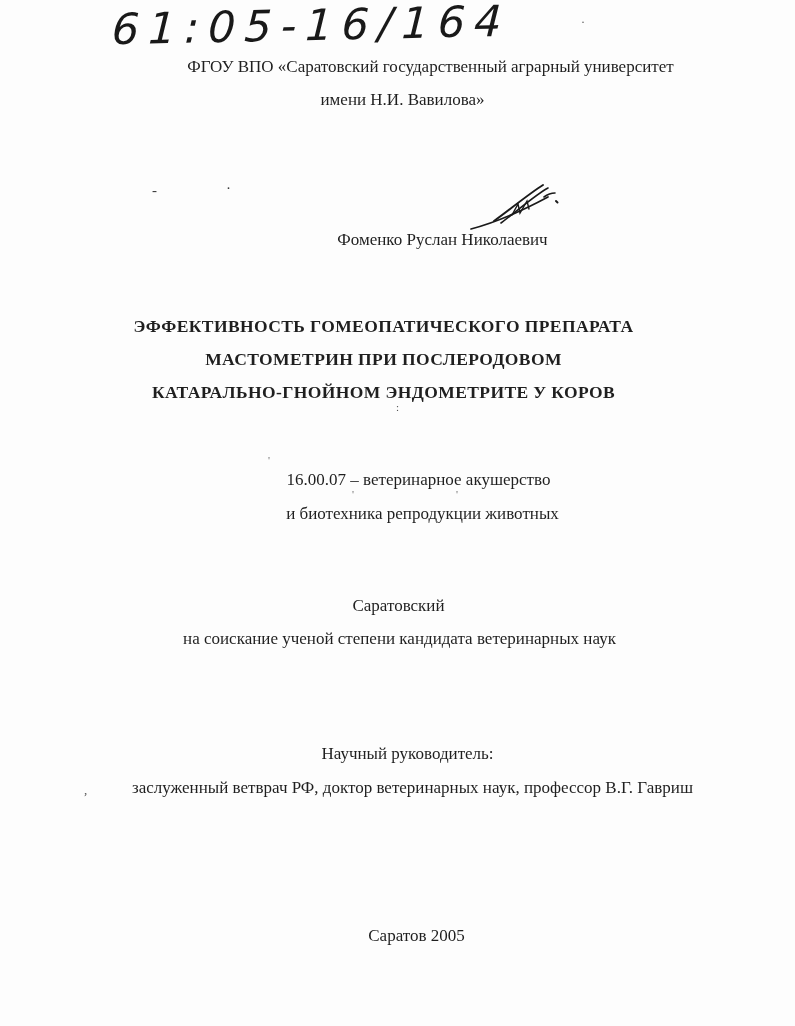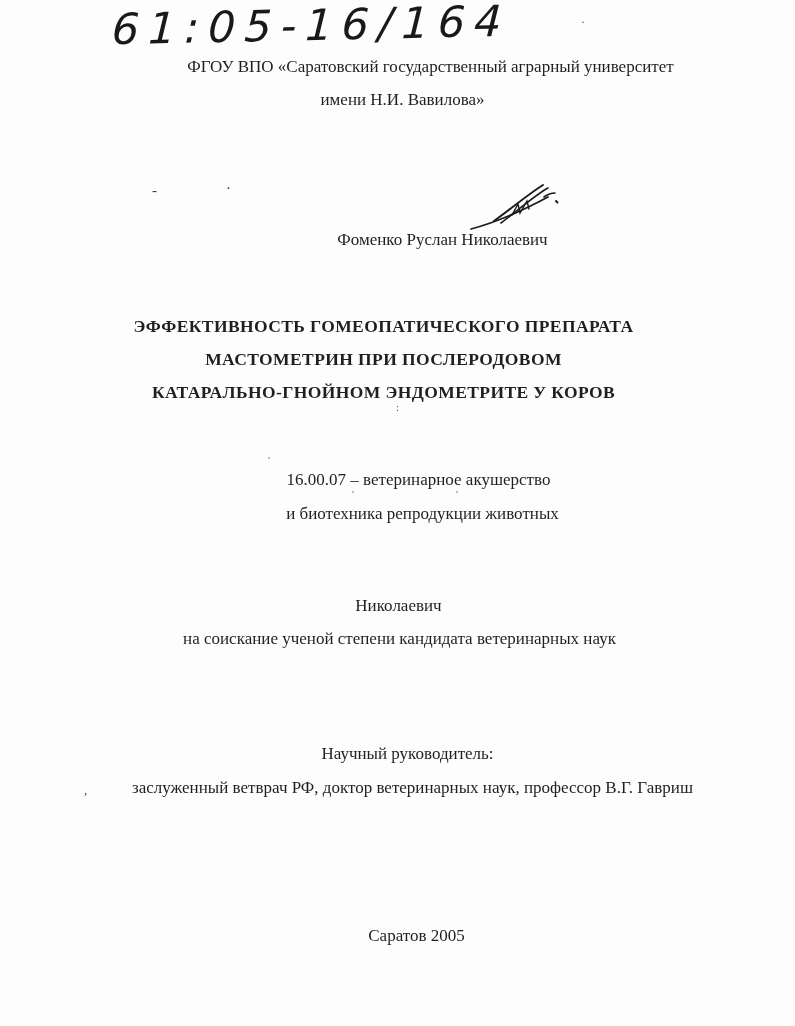--- a/index.html
+++ b/index.html
@@ -113,21 +113,21 @@
 
   <div class="line author">Фоменко Руслан Николаевич</div>
 
   <div class="line title-line title1">ЭФФЕКТИВНОСТЬ ГОМЕОПАТИЧЕСКОГО ПРЕПАРАТА</div>
   <div class="line title-line title2">МАСТОМЕТРИН ПРИ ПОСЛЕРОДОВОМ</div>
   <div class="line title-line title3">КАТАРАЛЬНО-ГНОЙНОМ ЭНДОМЕТРИТЕ У КОРОВ</div>
 
   <div class="line spec1">16.00.07 – ветеринарное акушерство</div>
   <div class="line spec2">и биотехника репродукции животных</div>
 
-  <div class="line diss1">Николаевич</div>
+  <div class="line diss1">Саратовский</div>
   <div class="line diss2">на соискание ученой степени кандидата ветеринарных наук</div>
 
   <div class="line sup1">Научный руководитель:</div>
   <div class="line sup2">заслуженный ветврач РФ, доктор ветеринарных наук, профессор В.Г. Гавриш</div>
 
   <div class="line city">Саратов 2005</div>
 
   <span class="artifact art-dash">-</span>
   <span class="artifact art-dot">·</span>
   <span class="artifact art-tr-dot">·</span>

